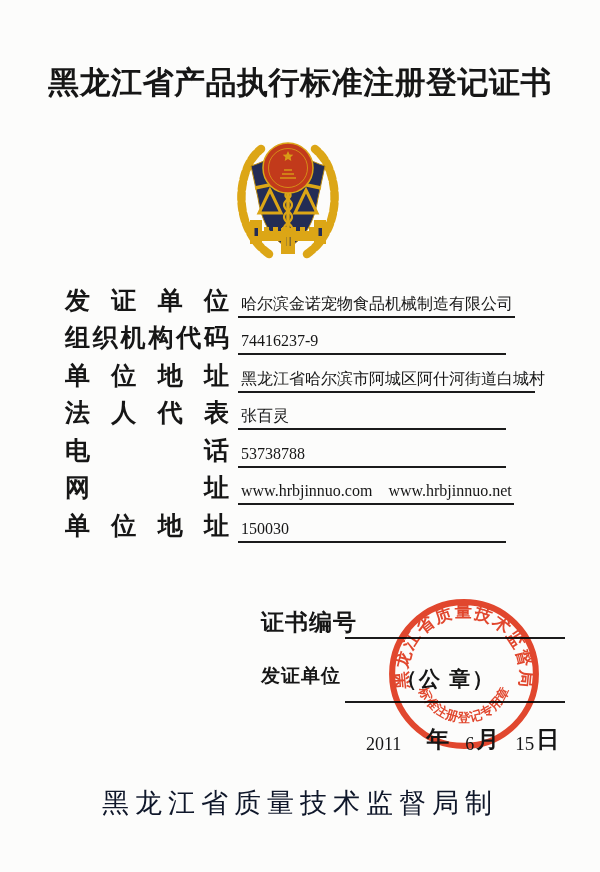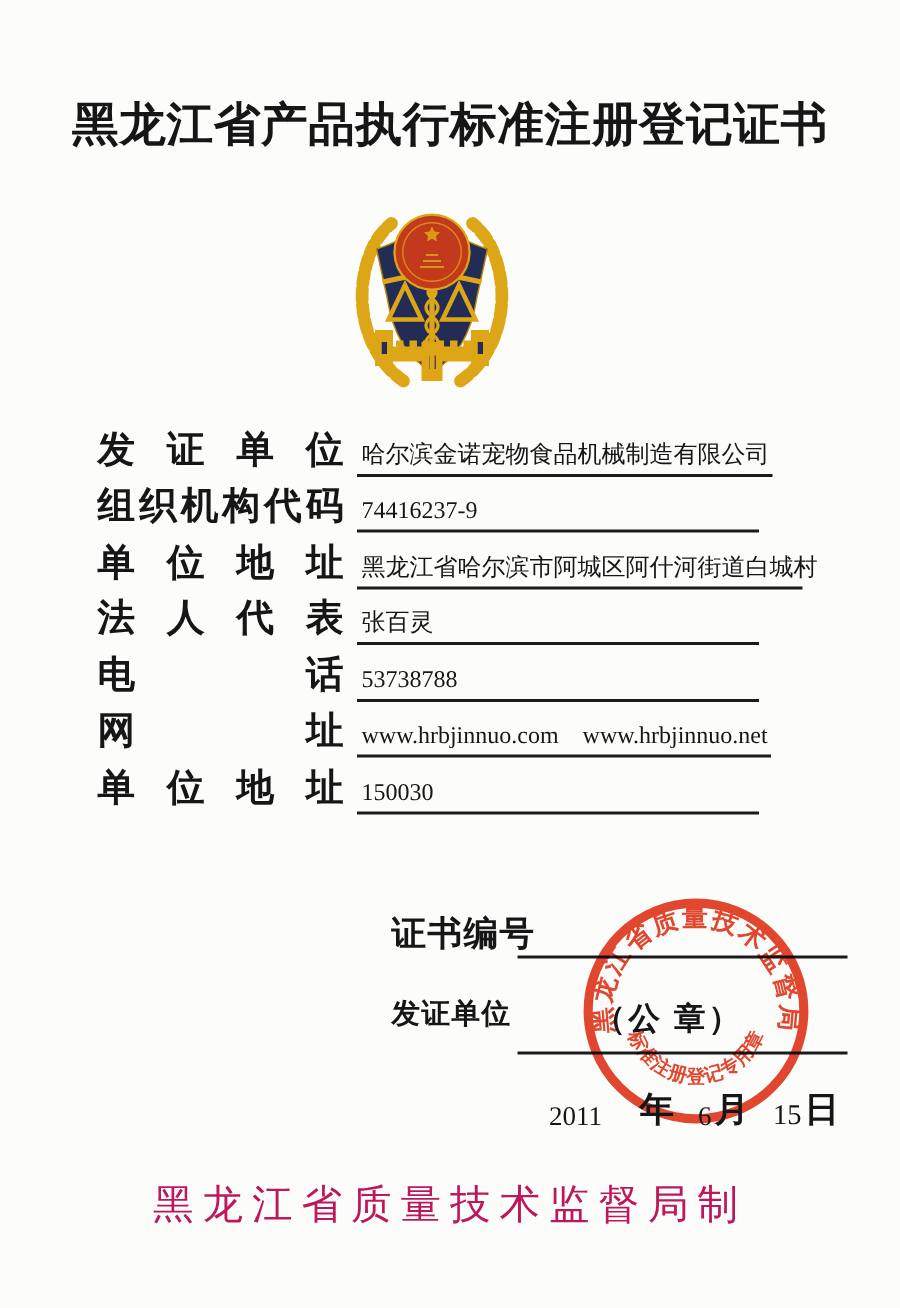--- a/index.html
+++ b/index.html
@@ -90,21 +90,21 @@
   .date-num.small{font-size:19px;}
   .date-unit{font-size:23px;font-weight:bold;}
   .mr-lg{margin-right:25px;}
   .mr-md{margin-right:16px;}
   .mr-xs{margin-right:2px;}
   
   .footer{
     position:absolute;top:785px;left:0;width:100%;
     text-align:center;
     font-size:27px;letter-spacing:6px;
-    color:#be185d;
+    color:#0f172a;
     white-space:nowrap;
   }
 </style>
 </head>
 <body>
 
 <div class="page">
 
   <div class="title">黑龙江省产品执行标准注册登记证书</div>
 

